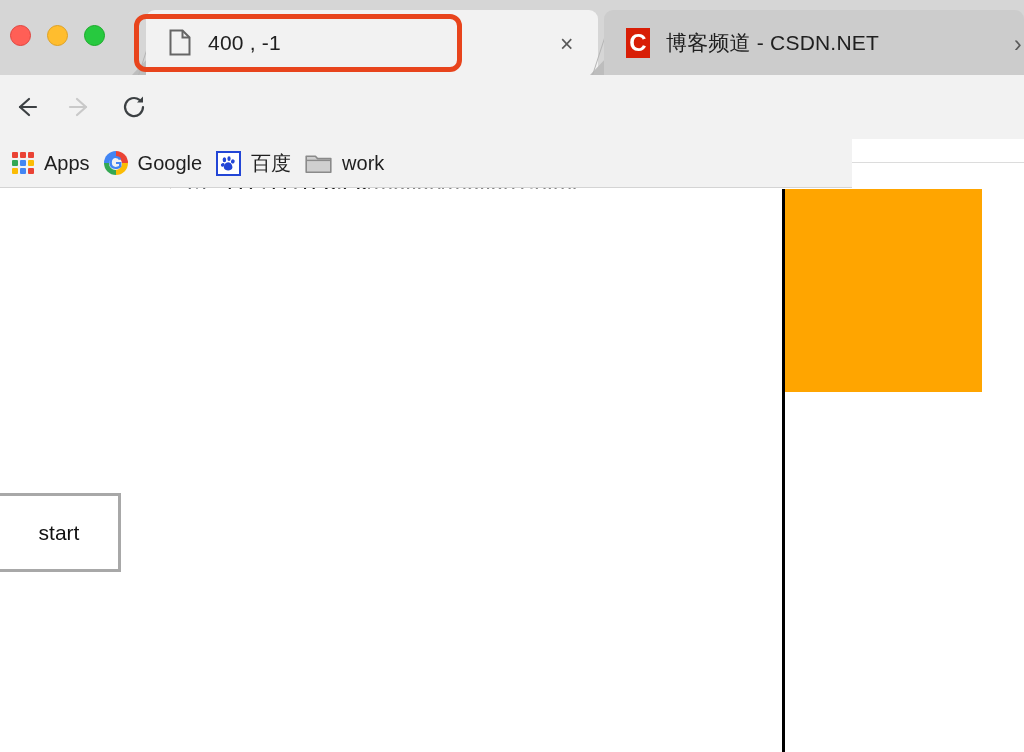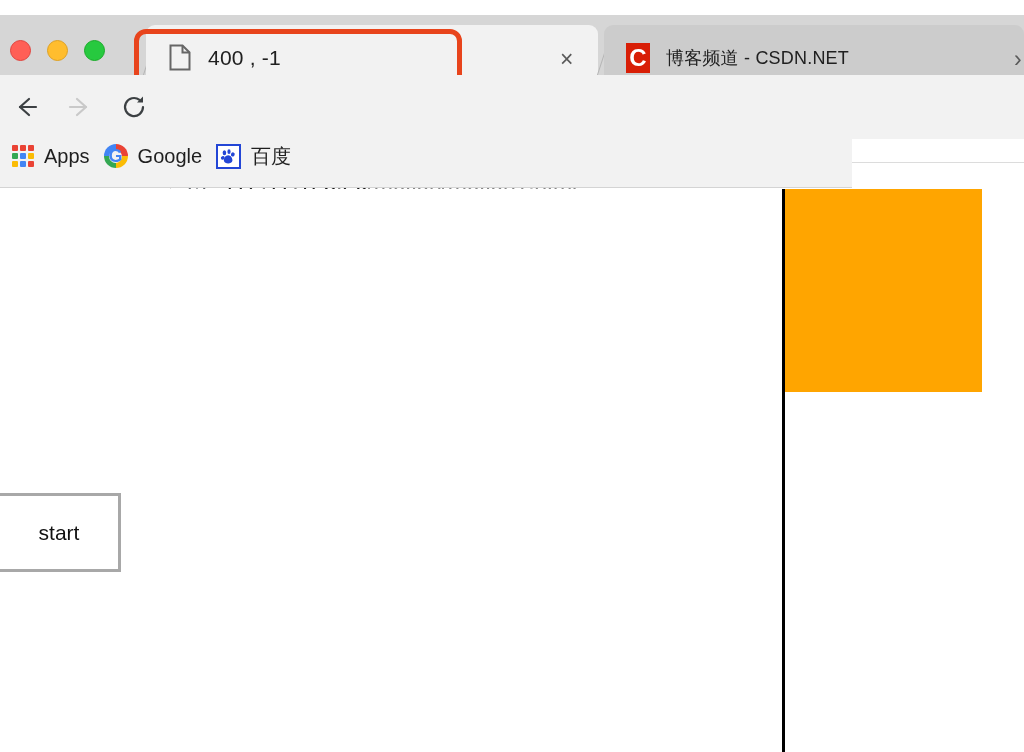--- a/index.html
+++ b/index.html
@@ -20,21 +20,20 @@
     overflow: hidden;
   }
 
   
   .tabstrip {
     position: absolute;
     left: 0; top: 0;
     width: 1024px; height: 75px;
     background: #d6d6d6;
     border-bottom: 1px solid #c2c2c2;
-    margin-top: 15px;
   }
 
   .traffic-lights {
     position: absolute;
     left: 10px; top: 25px;
     display: flex;
     gap: 16px;
     align-items: center;
   }
   .light {
@@ -100,21 +99,21 @@
   }
   .tab-title {
     margin-left: 16px;
     font-size: 21px;
     color: #202020;
     white-space: nowrap;
     overflow: hidden;
     letter-spacing: 0.2px;
   }
   .tab-title.cn {
-    font-size: 18px;
+    font-size: 21px;
   }
 
   .tab-close {
     position: absolute;
     font-size: 23px;
     color: #5a5a5a;
     line-height: 1;
     font-weight: 300;
   }
   .tab-close.c1 { left: 560px; top: 33px; }
@@ -192,21 +191,21 @@
   .url-path { color: #868686; }
 
   
   .bookmarks {
     position: absolute;
     left: 0; top: 139px;
     width: 852px; height: 49px;
     background: #f2f2f2;
     border-bottom: 1px solid #d4d4d4;
     display: flex;
-    align-items: flex-start;
+    align-items: center;
     box-sizing: border-box;
   }
   .bm {
     display: flex;
     align-items: center;
     height: 34px;
     padding: 0 7px;
     border-radius: 3px;
   }
   .bm:first-child { margin-left: 5px; }
@@ -416,20 +415,29 @@
             <ellipse cx="15.1" cy="7.6" rx="2.2" ry="2.5" fill="#2346d6" transform="rotate(20 15.1 7.6)"></ellipse>
             <ellipse cx="3.3" cy="11.6" rx="2.3" ry="2.1" fill="#2346d6" transform="rotate(-20 3.3 11.6)"></ellipse>
             <path d="M9.6 8.4 C12.6 8.4 15 12 14.6 15 C14.3 17.4 11.8 18.2 9.6 18.2 C7.4 18.2 4.9 17.4 4.6 15 C4.2 12 6.6 8.4 9.6 8.4 Z" fill="#2346d6"></path>
           </svg>
         </span>
       </span>
       <span class="bm-label">百度</span>
     </div>
 
 
+    <div class="bm">
+      <span class="bm-ico">
+        <svg width="27" height="22" viewBox="0 0 27 22" aria-hidden="true">
+          <path d="M1.2 4.2 H10.4 L12.6 6.6 H25.8 V20.2 H1.2 Z" fill="#cfcfcf" stroke="#8a8a8a" stroke-width="1.6" stroke-linejoin="round"></path>
+          <path d="M1.2 8.4 H25.8" fill="none" stroke="#8a8a8a" stroke-width="1.4"></path>
+        </svg>
+      </span>
+      <span class="bm-label">work</span>
+    </div>
   </div>
 
   <div class="page">
     <div class="orange-box"></div>
     <div class="track-line"></div>
     <div class="start-button">start</div>
 
   </div>
 
 </div>

